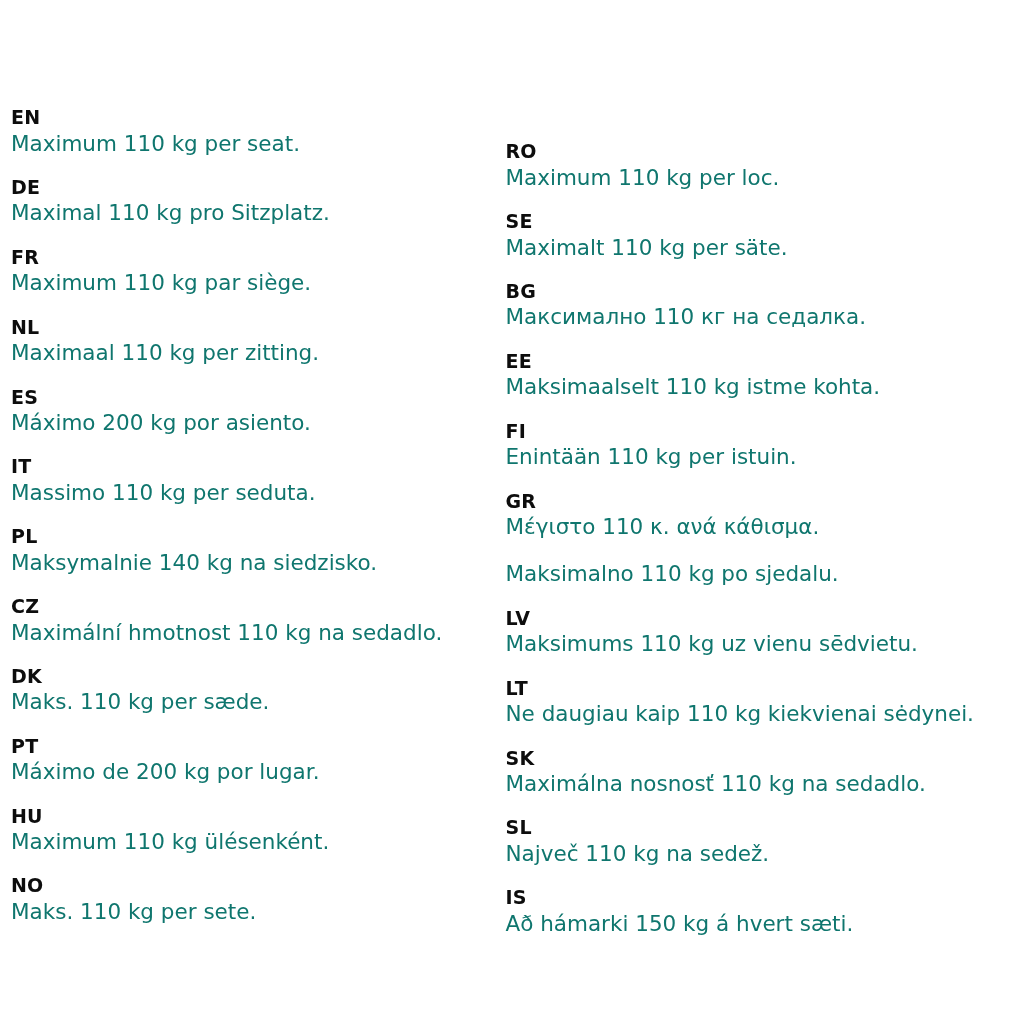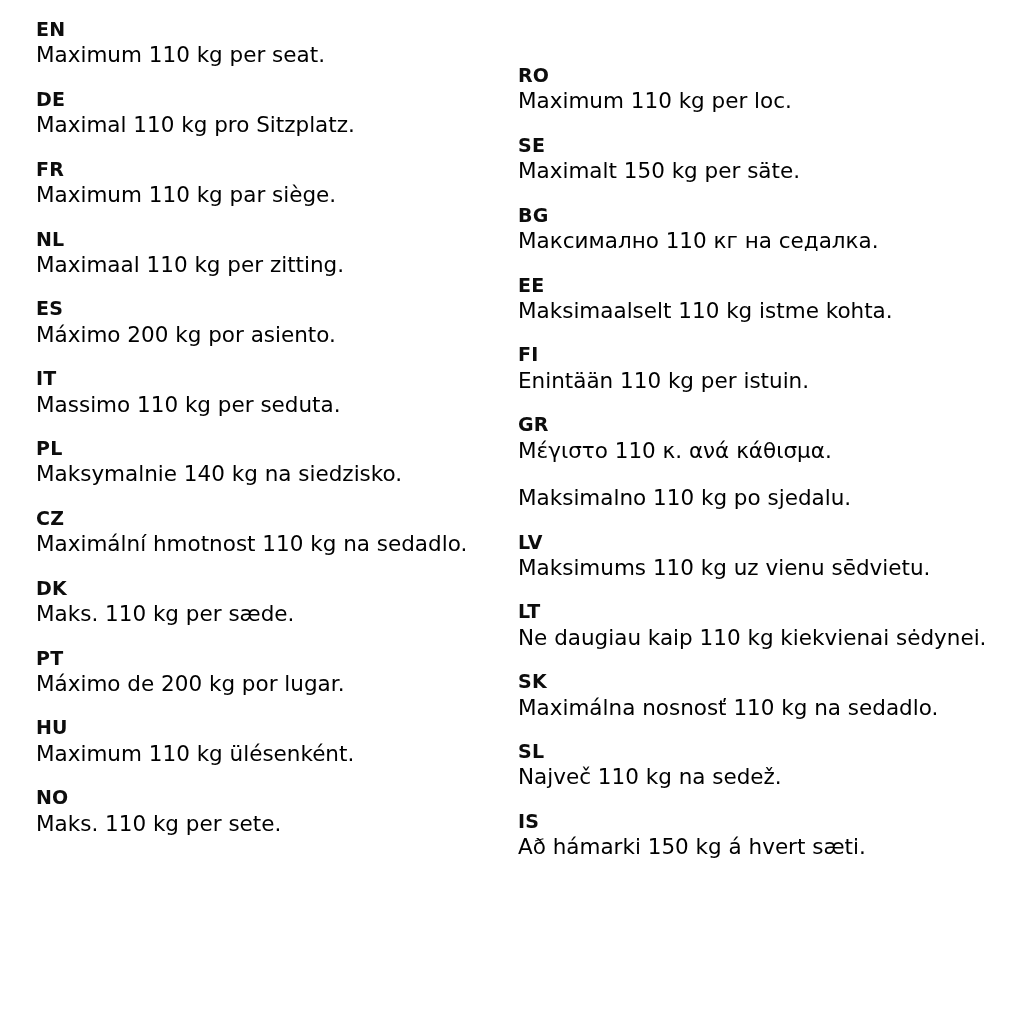--- a/index.html
+++ b/index.html
@@ -10,24 +10,24 @@
     height: 1024px;
     background: #ffffff;
   }
   body {
     font-family: "DejaVu Sans", sans-serif;
     color: #1a1a1a;
   }
   .sheet {
     width: 1024px;
     height: 1024px;
-    padding: 18px 24px 10px 36px;
+    padding: 18px 24px 10px 11px;
     display: flex;
     flex-direction: row;
-    align-items: flex-start;
+    align-items: center;
   }
   .column {
     width: 50%;
     display: flex;
     flex-direction: column;
   }
   .column.left { padding-right: 18px; }
   .column.right { padding-left: 0px; margin-top: 46px; }
   .entry {
     margin-bottom: 18.5px;
@@ -37,21 +37,21 @@
     font-size: 19px;
     font-weight: bold;
     letter-spacing: 0.2px;
     line-height: 1.18;
     color: #0d0d0d;
   }
   .lang-text {
     font-size: 21.5px;
     font-weight: normal;
     line-height: 1.3;
-    color: #000000;
+    color: #0f766e;
     margin-top: 1px;
     white-space: nowrap;
   }
 </style>
 </head>
 <body>
 
 <div class="sheet">
 
   <div class="column left">
@@ -105,21 +105,21 @@
     </div>
   </div>
 
   <div class="column right">
     <div class="entry">
       <div class="lang-code">RO</div>
       <div class="lang-text">Maximum 110 kg per loc.</div>
     </div>
     <div class="entry">
       <div class="lang-code">SE</div>
-      <div class="lang-text">Maximalt 150 kg per säte.</div>
+      <div class="lang-text">Maximalt 110 kg per säte.</div>
     </div>
     <div class="entry">
       <div class="lang-code">BG</div>
       <div class="lang-text">Максимално 110 кг на седалка.</div>
     </div>
     <div class="entry">
       <div class="lang-code">EE</div>
       <div class="lang-text">Maksimaalselt 110 kg istme kohta.</div>
     </div>
     <div class="entry">

